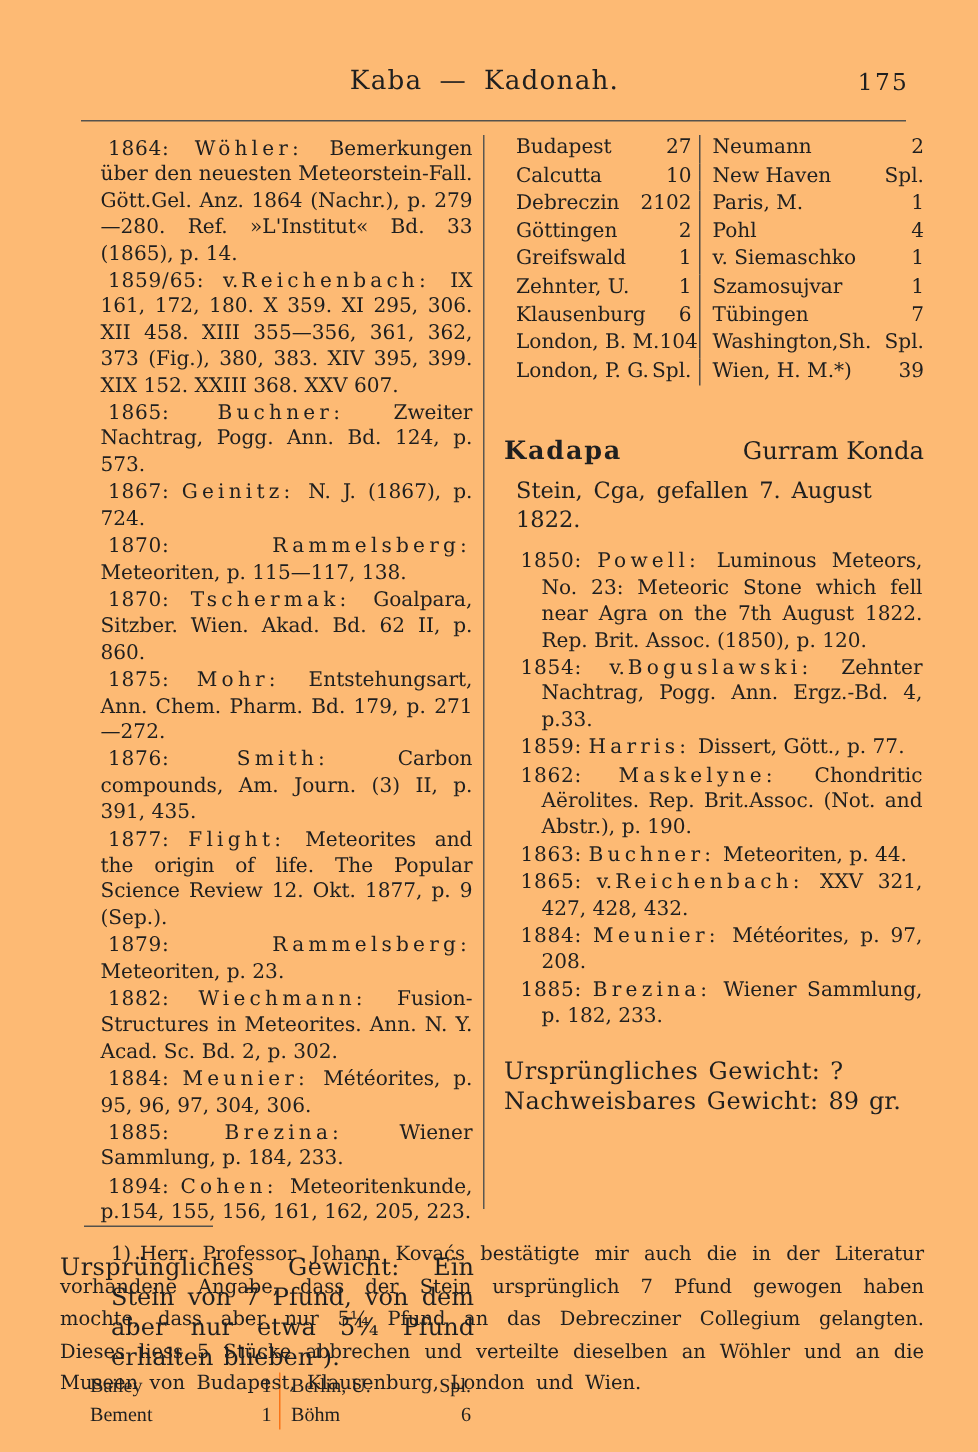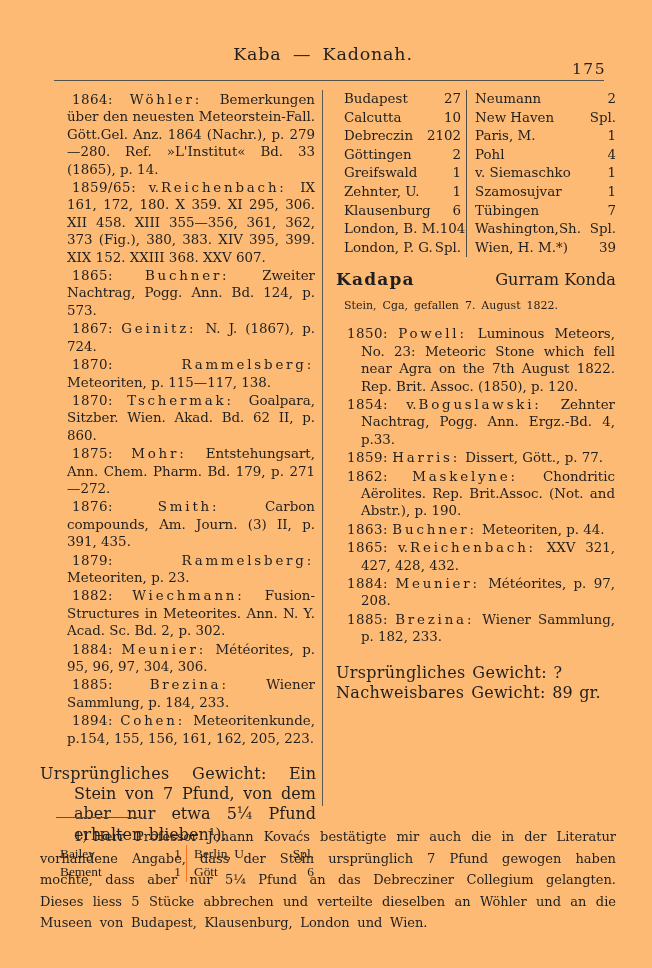--- a/index.html
+++ b/index.html
@@ -12,21 +12,21 @@
     position:relative; width:652px; height:968px;
     background:#fdba74; color:#1f1f1f; overflow:hidden;
   }
 
   
   .running-head {
     position:absolute; top:44px; left:40px; right:46px;
     text-align:center; font-size:17.5px; letter-spacing:0.8px; word-spacing:5px;
   }
   .page-number {
-    position:absolute; right:0; top:16px;
+    position:absolute; right:0; top:2px;
     font-size:15.5px; letter-spacing:1.5px; word-spacing:normal;
   }
   .head-rule {
     position:absolute; top:80px; left:54px; right:48px;
     border-top:1.4px solid #55524c;
   }
 
   
   .columns {
     position:absolute; top:90px; left:40px; width:576px;
@@ -70,31 +70,31 @@
   .ct-left .ct-pair2 .ct-val { padding-right:2px; }
 
   .ct-right { margin-left:8px;text-align:right; }
   .ct-right .ct-pair1 { width:122px; }
   .ct-right .ct-pair2 { flex:1; border-left:1px solid #4e4b46; padding-left:8px; }
   .ct-right .ct-pair2 .ct-val { padding-right:0; }
 
   
   .cross-ref {
     display:flex; justify-content:space-between; align-items:baseline;
-    margin-top:12px; font-size:16.2px; line-height:21px;
+    margin-top:33px; font-size:16.2px; line-height:21px;
   }
   .cross-name { font-weight:bold; font-size:17px; letter-spacing:1.2px; }
   .entry-head {
     margin:1px 0 0; font-size:16.2px; line-height:21px;
     padding-left:26px; text-indent:-26px; word-spacing:3px;
   }
   .entry-name { font-weight:bold; font-size:17px; letter-spacing:1.2px; }
   .entry-sub {
     margin:6px 0 0; padding-left:8px;
-    font-size:11px; line-height:19px; word-spacing:2.5px;
+    font-size:15px; line-height:19px; word-spacing:2.5px;
   }
   .col-right .lit-list { margin-top:10px; }
 
   
   .footnote-rule {
     position:absolute; top:817px; left:56px; width:86px;
     border-top:1.2px solid #55524c;
   }
   .footnote {
     position:absolute; top:826px; left:40px; width:576px; margin:0;
@@ -128,20 +128,21 @@
           <p class="lit-entry"><span class="lit-year">1867:</span> <span class="lit-author">Geinitz:</span> <span class="lit-text">N. J. (1867), p. 724.</span></p>
 
           <p class="lit-entry"><span class="lit-year">1870:</span> <span class="lit-author">Rammelsberg:</span> <span class="lit-text">Meteoriten, p. 115—117, 138.</span></p>
 
           <p class="lit-entry"><span class="lit-year">1870:</span> <span class="lit-author">Tschermak:</span> <span class="lit-text">Goalpara, Sitzber. Wien. Akad. Bd. 62 II, p. 860.</span></p>
 
           <p class="lit-entry"><span class="lit-year">1875:</span> <span class="lit-author">Mohr:</span> <span class="lit-text">Entstehungsart, Ann. Chem. Pharm. Bd. 179, p. 271—272.</span></p>
 
           <p class="lit-entry"><span class="lit-year">1876:</span> <span class="lit-author">Smith:</span> <span class="lit-text">Carbon compounds, Am. Journ. (3) II, p. 391, 435.</span></p>
 
+          <p class="lit-entry"><span class="lit-year">1877:</span> <span class="lit-author">Flight:</span> <span class="lit-text">Meteorites and the origin of life. The Popular Science Review 12. Okt. 1877, p. 9 (Sep.).</span></p>
 
           <p class="lit-entry"><span class="lit-year">1879:</span> <span class="lit-author">Rammelsberg:</span> <span class="lit-text">Meteoriten, p. 23.</span></p>
 
           <p class="lit-entry"><span class="lit-year">1882:</span> <span class="lit-author">Wiechmann:</span> <span class="lit-text">Fusion-Structures in Meteorites. Ann. N. Y. Acad. Sc. Bd. 2, p. 302.</span></p>
 
           <p class="lit-entry"><span class="lit-year">1884:</span> <span class="lit-author">Meunier:</span> <span class="lit-text">Météorites, p. 95, 96, 97, 304, 306.</span></p>
 
           <p class="lit-entry"><span class="lit-year">1885:</span> <span class="lit-author">Brezina:</span> <span class="lit-text">Wiener Sammlung, p. 184, 233.</span></p>
 
           <p class="lit-entry"><span class="lit-year">1894:</span> <span class="lit-author">Cohen:</span> <span class="lit-text">Meteoritenkunde, p.154, 155, 156, 161, 162, 205, 223.</span></p>
@@ -165,21 +166,21 @@
               <span class="ct-val">Spl.</span>
             </div>
           </div>
 
           <div class="ct-row">
             <div class="ct-pair ct-pair1">
               <span class="ct-name">Bement</span>
               <span class="ct-val">1</span>
             </div>
             <div class="ct-pair ct-pair2">
-              <span class="ct-name">Gött</span>
+              <span class="ct-name">Böhm</span>
               <span class="ct-val">6</span>
             </div>
           </div>
         </div>
     </div>
 
     <div class="col-divider"></div>
 
     <div class="col-right">
       <div class="ct ct-right">

